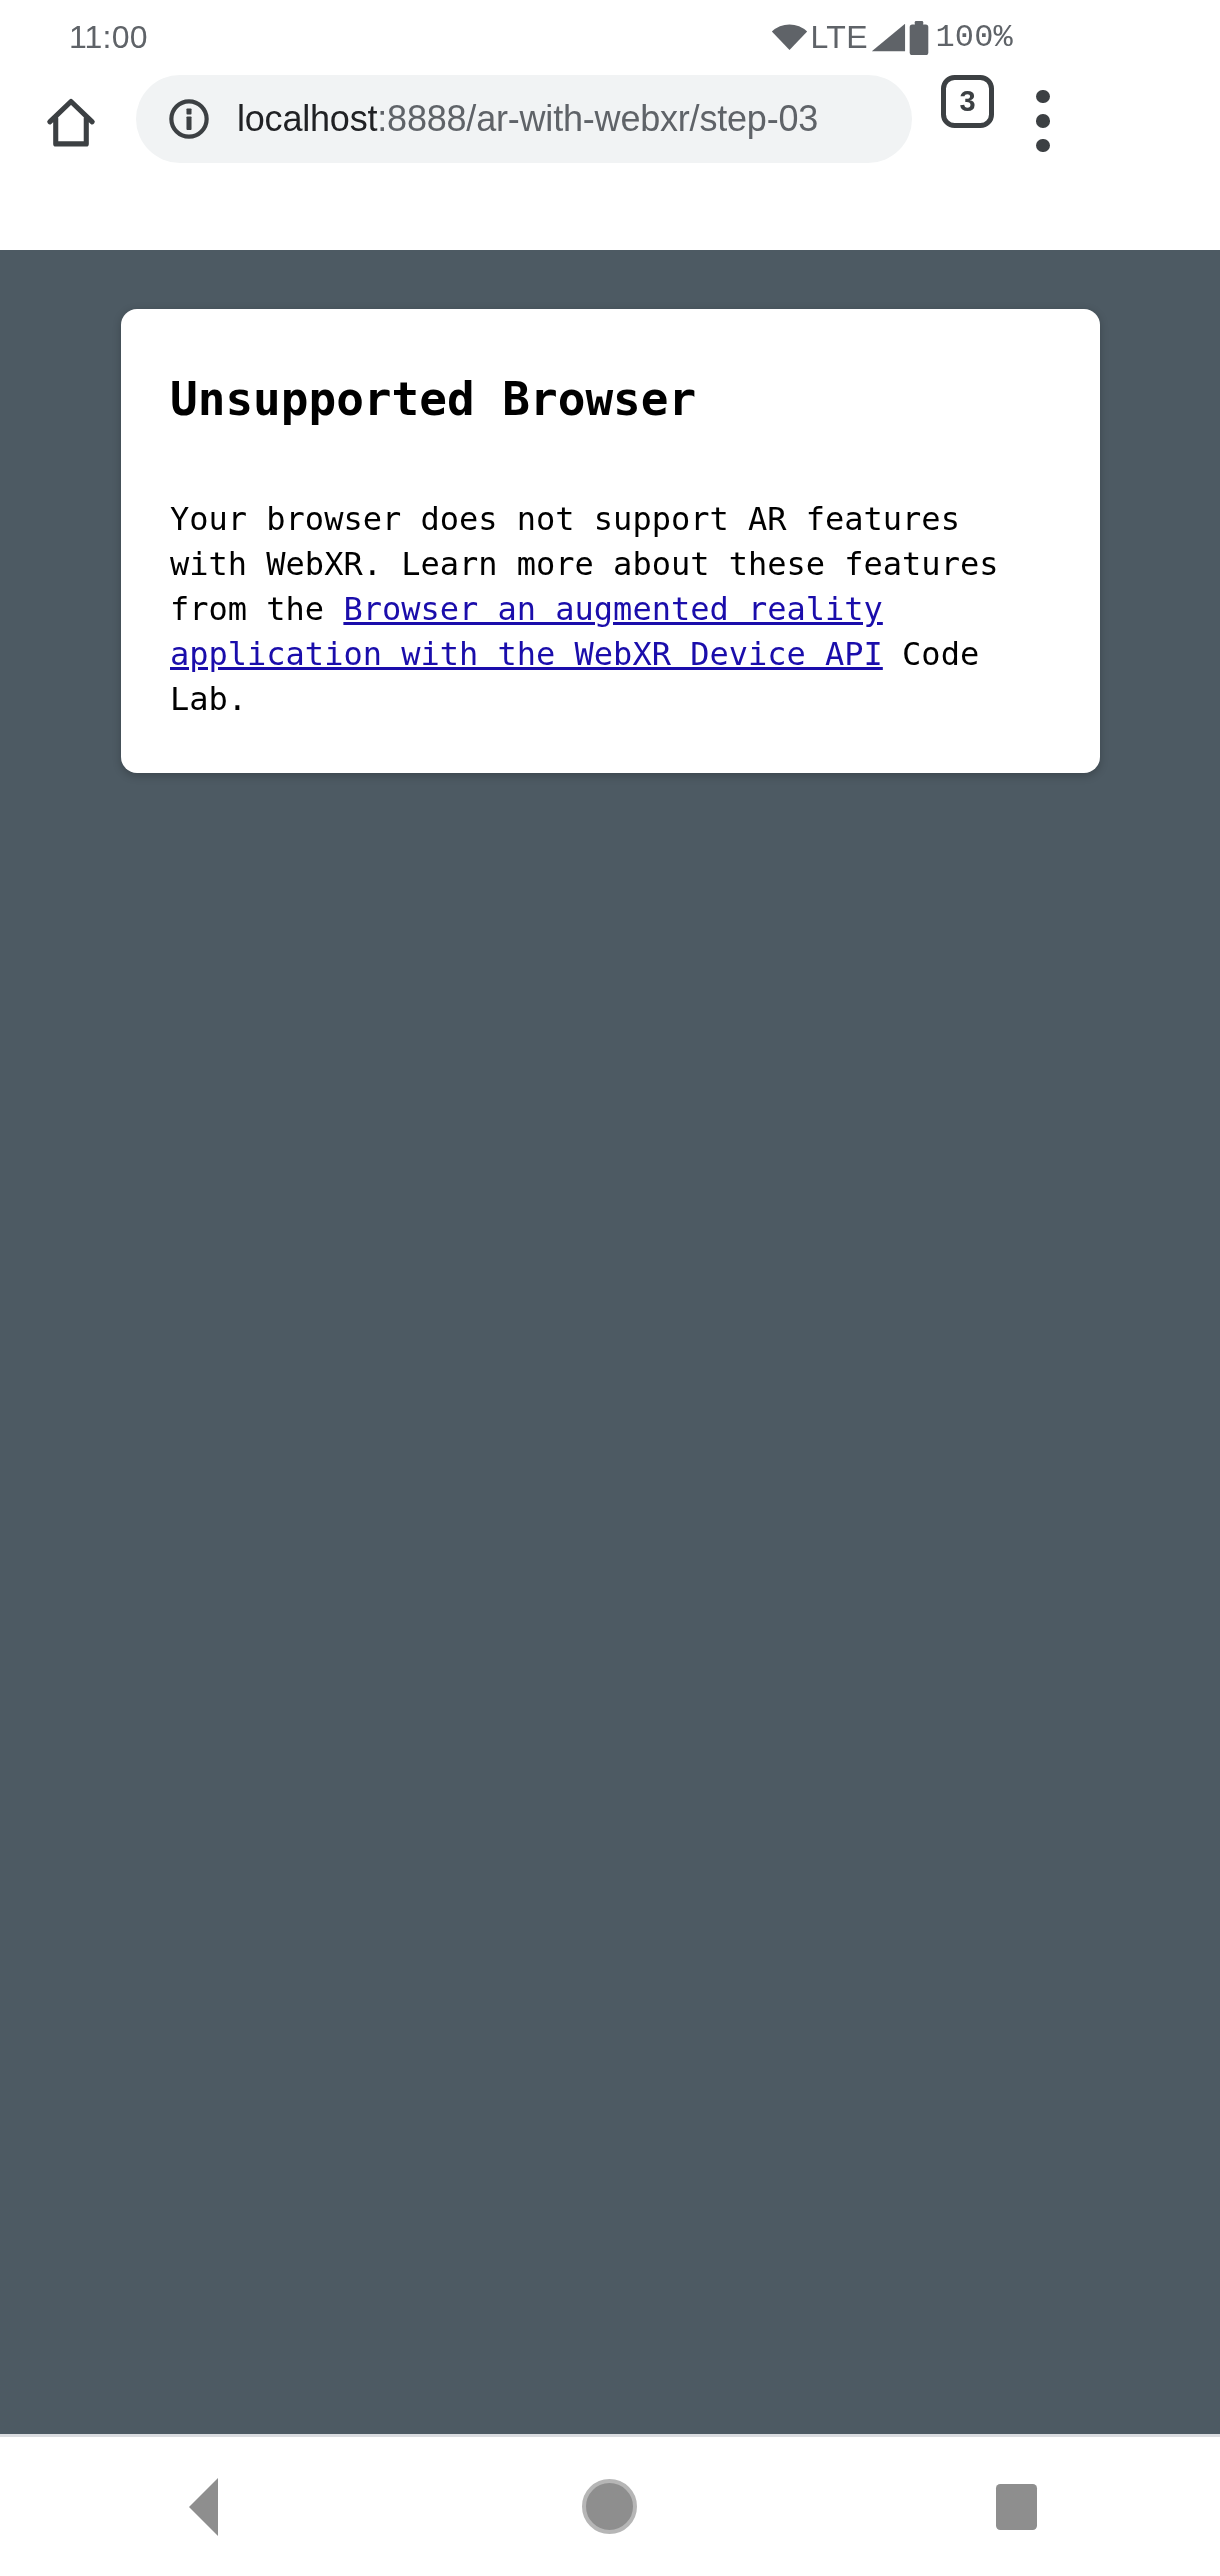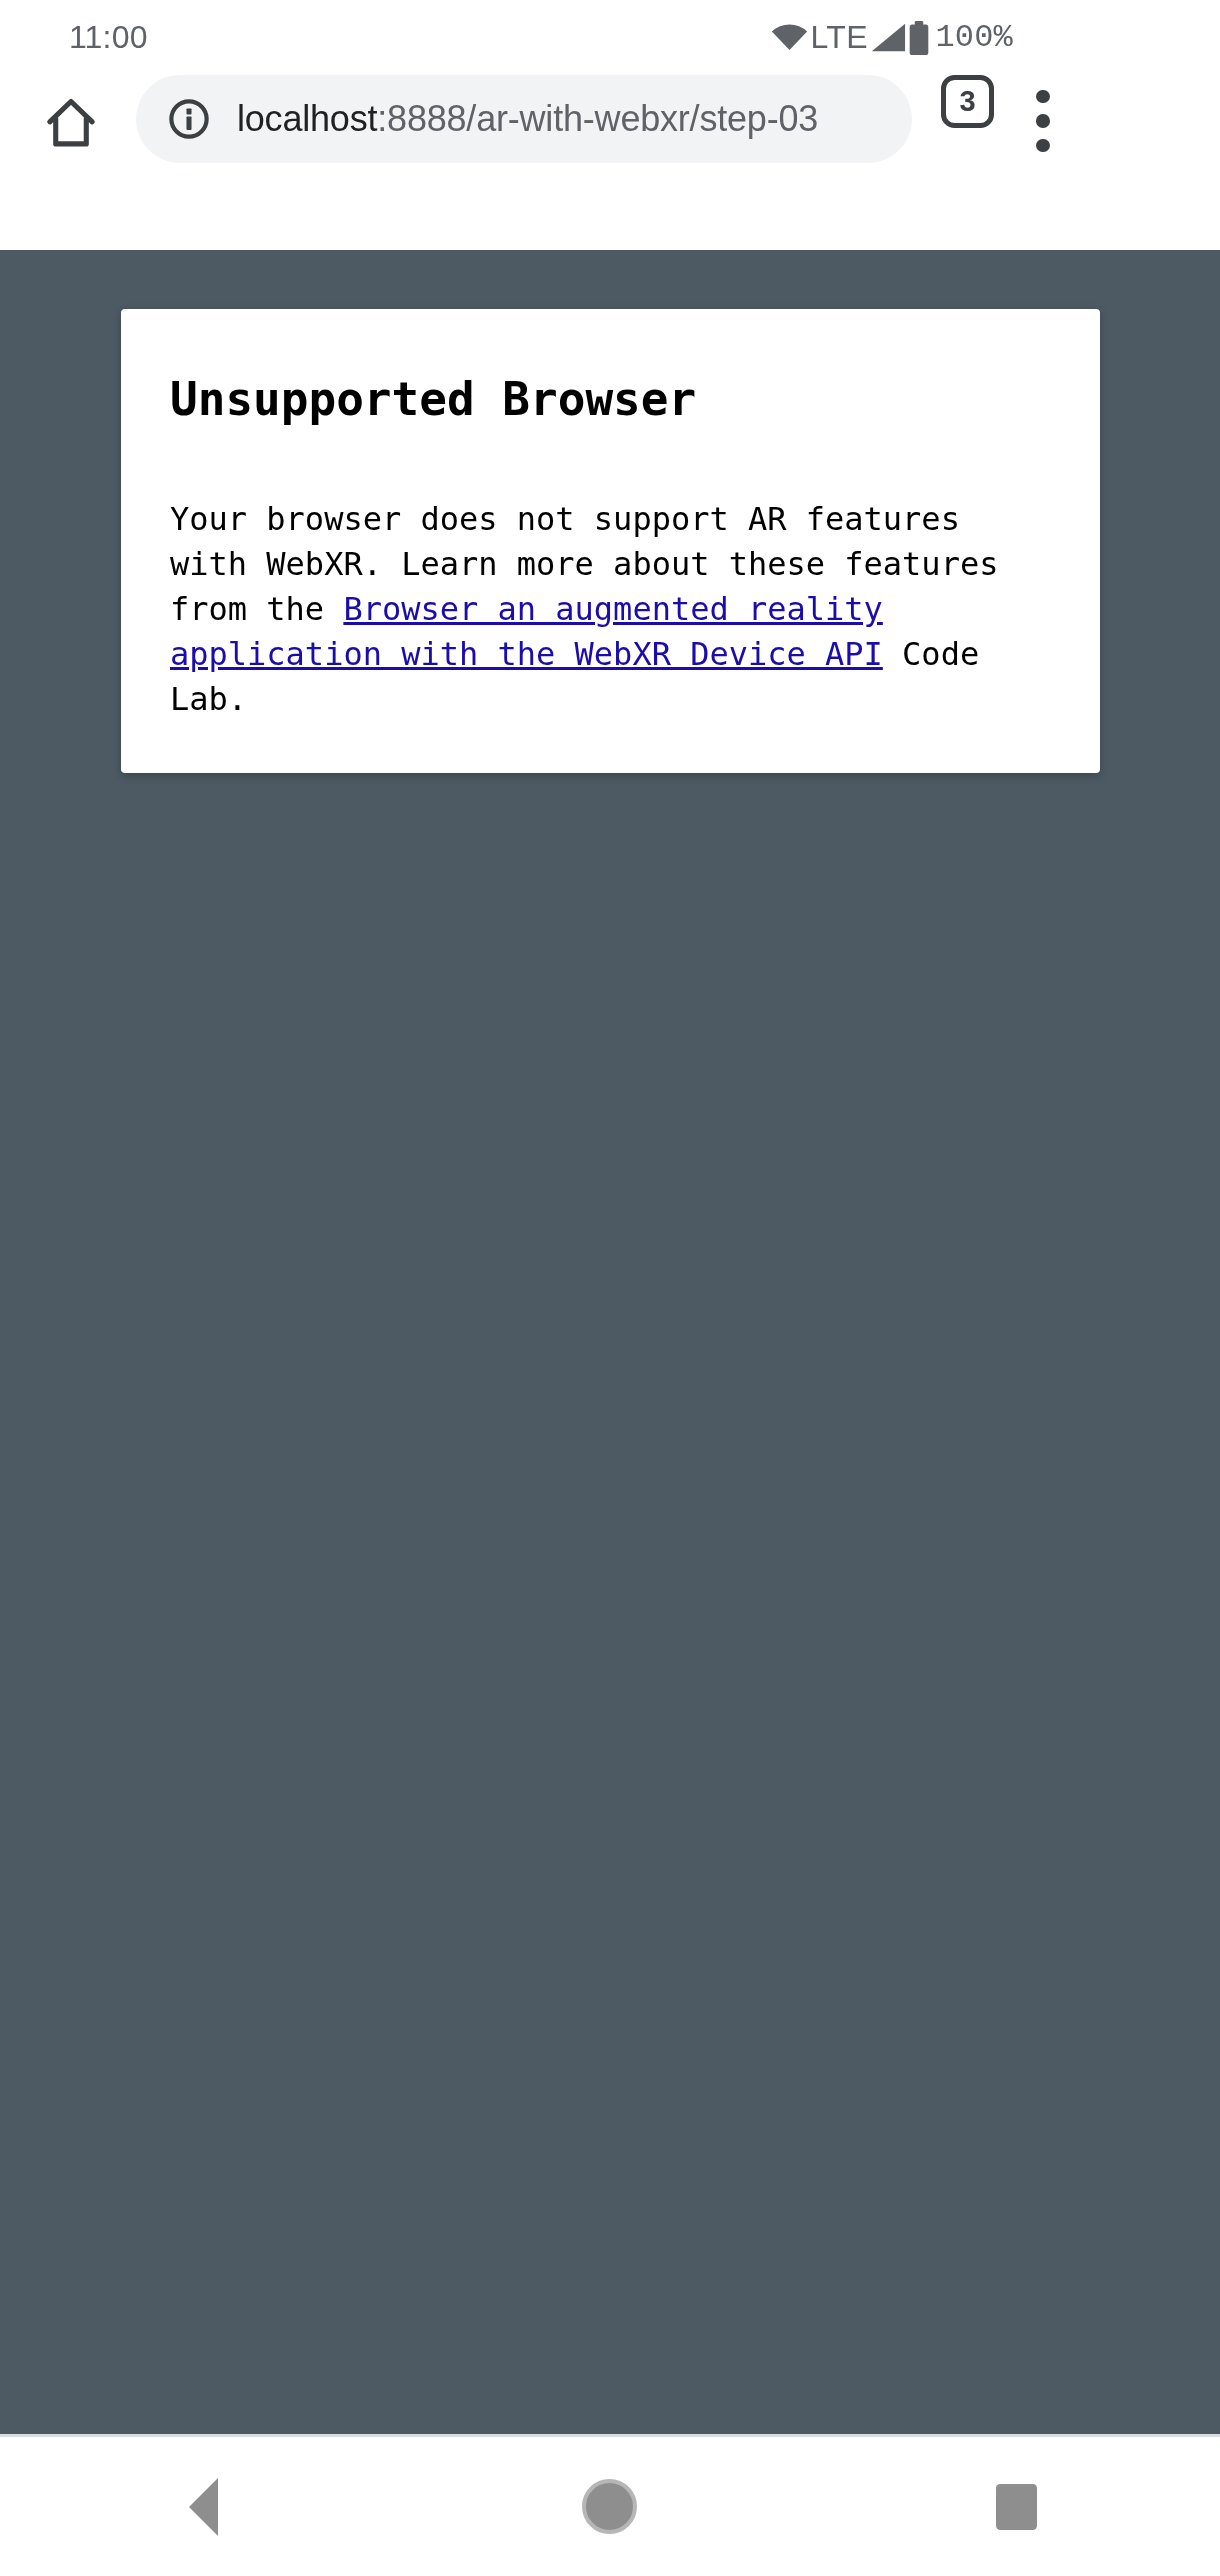--- a/index.html
+++ b/index.html
@@ -103,21 +103,21 @@
     position:absolute; left:0; top:250px;
     width:1220px; height:2184px;
     background:#4d5a63;
   }
 
   #content-card {
     position:absolute;
     left:121px; top:59px;
     width:979px;
     background:#ffffff;
-    border-radius:4px;
+    border-radius:16px;
     padding:64px 49px 51px 49px;
     box-shadow:0 2.5px 8.5px rgba(0,0,0,0.22);
   }
   #card-title {
     font-family:"DejaVu Sans Mono", monospace;
     font-size:46px;
     font-weight:bold;
     color:#000000;
     letter-spacing:0px;
     line-height:1.15;

